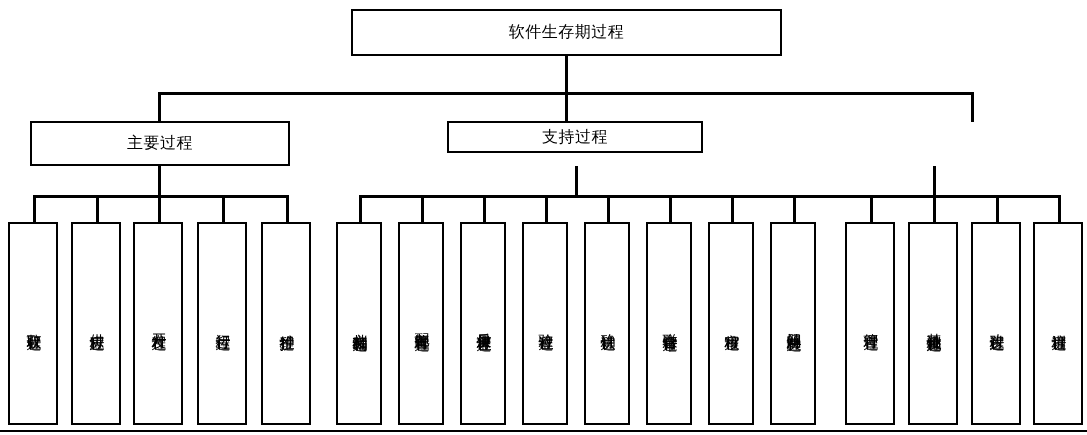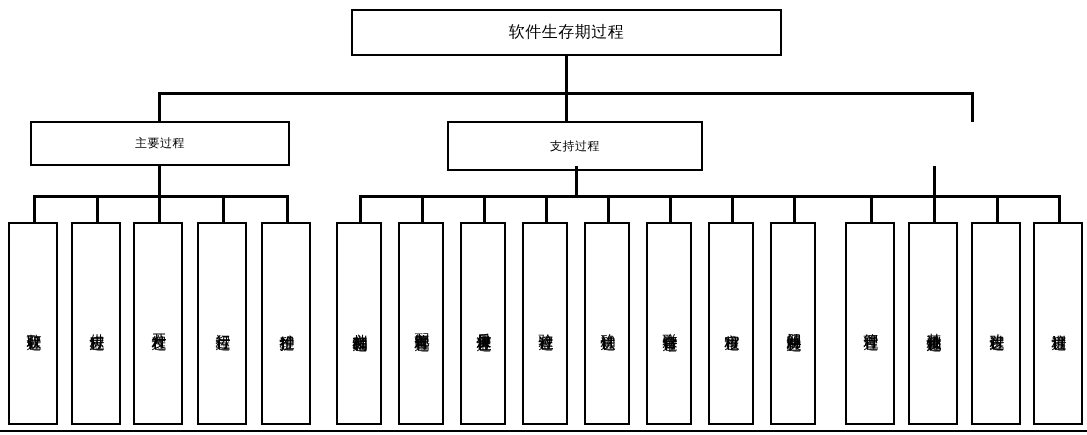--- a/index.html
+++ b/index.html
@@ -25,21 +25,21 @@
     justify-content: center;
     color: #000000;
   }
   .node .label {
     display: block;
     text-align: right;
     line-height: 1.18;
     letter-spacing: 0.5px;
   }
   .node.root .label  { font-size: 16px; }
-  .node.group .label { font-size: 12px; }
+  .node.group .label { font-size: 16px; }
   .node.leaf {
     border-width: 2px;
   }
   .node.leaf .label {
     writing-mode: vertical-rl;
     text-orientation: upright;
     font-size: 15px;
     line-height: 1.05;
     letter-spacing: 1px;
     white-space: nowrap;
@@ -72,21 +72,21 @@
   <div class="conn h" style="left:158px; top:92px; width:816px;"></div>
 
   <div class="conn v" style="left:158px; top:92px; height:30px;"></div>
   <div class="conn v" style="left:565px; top:92px; height:30px;"></div>
   <div class="conn v" style="left:971px; top:92px; height:30px;"></div>
 
   <div class="node group" style="left:30px; top:121px; width:260px; height:45px;">
     <span class="label">主要过程</span>
   </div>
 
-  <div class="node group" style="left:447px; top:121px; width:256px; height:50px;">
+  <div class="node group" style="left:447px; top:121px; width:256px; height:32px;">
     <span class="label">支持过程</span>
   </div>
 
 
   <div class="conn v" style="left:158px; top:166px; height:30px;"></div>
   <div class="conn h" style="left:33px; top:195px; width:253px;"></div>
   <div class="conn v" style="left:33px;  top:195px; height:28px;"></div>
   <div class="conn v" style="left:96px;  top:195px; height:28px;"></div>
   <div class="conn v" style="left:158px; top:195px; height:28px;"></div>
   <div class="conn v" style="left:222px; top:195px; height:28px;"></div>

